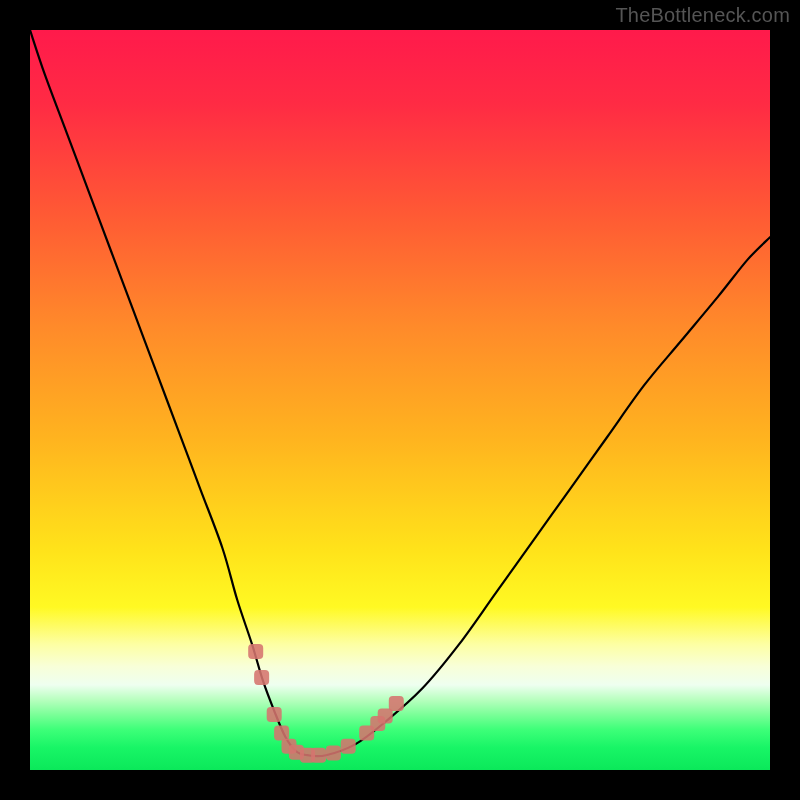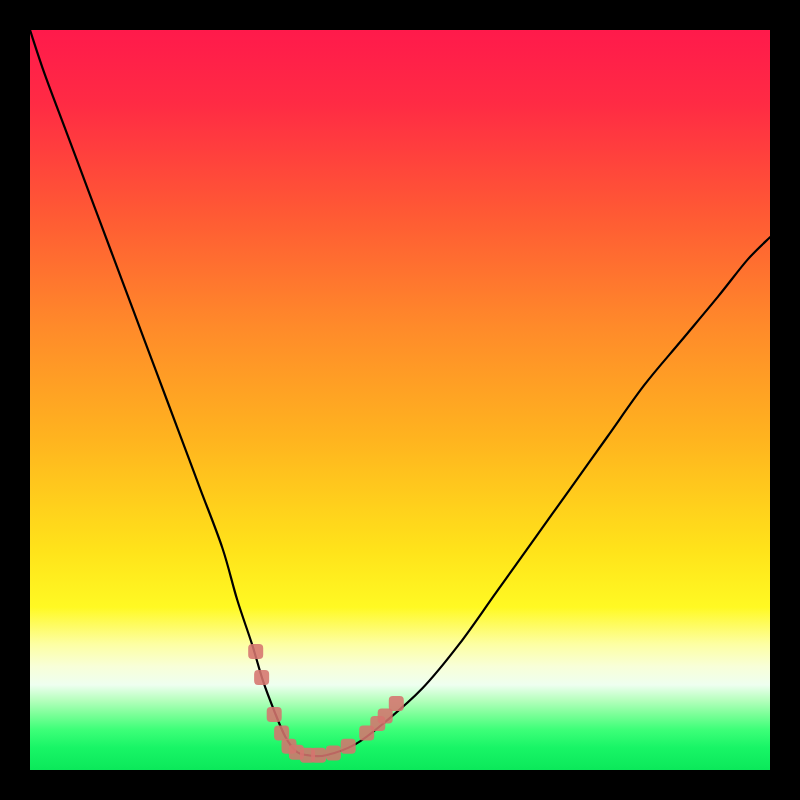--- a/index.html
+++ b/index.html
@@ -93,13 +93,14 @@
           <rect x="295.90" y="715.48" width="15" height="15" rx="4" ry="4" fill="#d5746e" fill-opacity="0.88"></rect>
           <rect x="310.70" y="708.82" width="15" height="15" rx="4" ry="4" fill="#d5746e" fill-opacity="0.88"></rect>
           <rect x="329.20" y="695.50" width="15" height="15" rx="4" ry="4" fill="#d5746e" fill-opacity="0.88"></rect>
           <rect x="340.30" y="685.88" width="15" height="15" rx="4" ry="4" fill="#d5746e" fill-opacity="0.88"></rect>
           <rect x="347.70" y="678.48" width="15" height="15" rx="4" ry="4" fill="#d5746e" fill-opacity="0.88"></rect>
           <rect x="358.80" y="665.90" width="15" height="15" rx="4" ry="4" fill="#d5746e" fill-opacity="0.88"></rect>
         </g>
     </svg>
   </div>
 
+  <div class="watermark">TheBottleneck.com</div>
 </div>
 
 </body></html>

